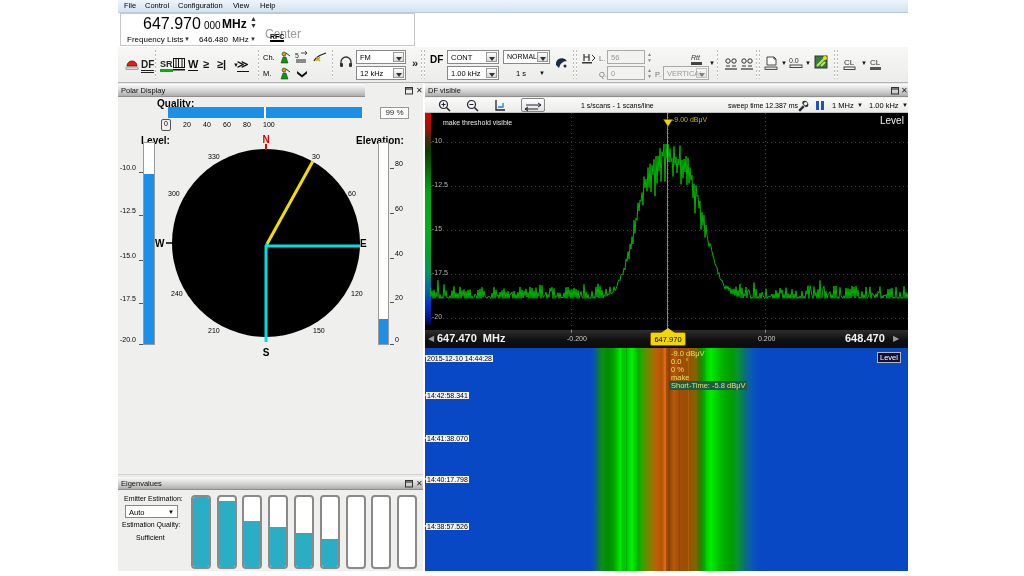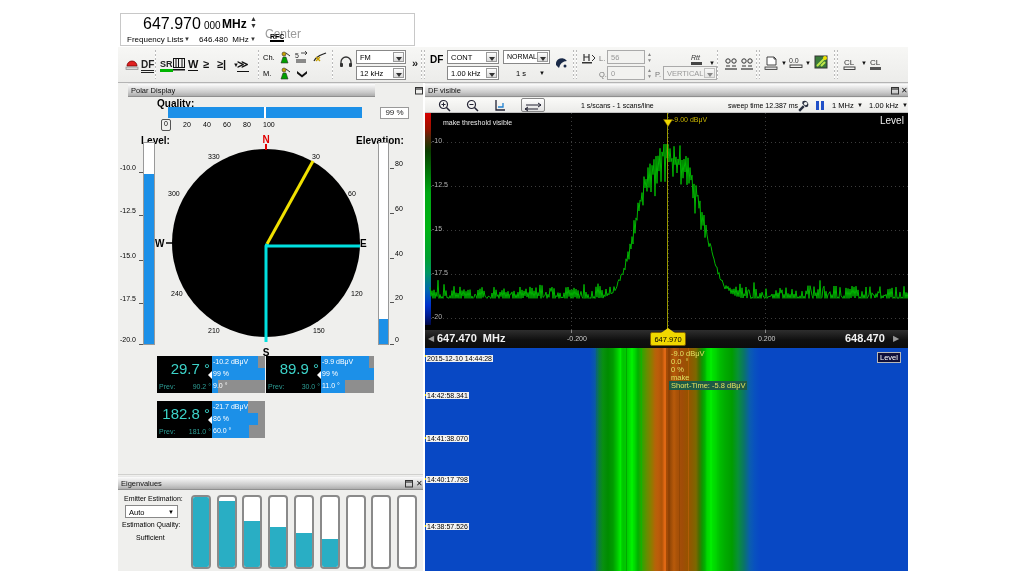--- a/index.html
+++ b/index.html
@@ -45,20 +45,27 @@
 .wedge{position:absolute;left:-8px;top:15px;width:0;height:0;
  border:4px solid transparent;border-right:4px solid #fff;}
 .ebar{position:absolute;width:20px;height:74px;border:2px solid #8a8a8a;
  border-radius:4px;background:#fff;overflow:hidden;}
 .efill{position:absolute;left:0;bottom:0;width:100%;background:#29aec4;}
 .ts{position:absolute;background:#f2f2f2;color:#000;font-size:7px;padding:0 1px;
  white-space:nowrap;}
 .ttip{position:absolute;white-space:nowrap;color:#e0e060;font-size:7.5px;white-space:nowrap;}
 </style></head><body>
 <div class="app">
+<div class="menubar">
+      <span style="left:6px;">File</span>
+      <span style="left:27px;">Control</span>
+      <span style="left:60px;">Configuration</span>
+      <span style="left:115px;">View</span>
+      <span style="left:142px;">Help</span>
+    </div>
 <div class="freq">
  <div class="freqbox"></div>
  <span class="abs" style="left:25px;top:2px;font-size:16px;color:#000;">647.970</span>
  <span class="abs" style="left:86px;top:7px;font-size:10px;color:#000;">000</span>
  <span class="abs" style="left:104px;top:4px;font-size:12px;font-weight:bold;color:#000;">MHz</span>
  <span class="abs" style="left:132px;top:2px;font-size:7px;color:#333;">▲</span>
  <span class="abs" style="left:132px;top:9px;font-size:7px;color:#333;">▼</span>
  <span class="abs" style="left:147px;top:14px;font-size:12px;color:#9a9a9a;">Center</span>
  <span class="abs" style="left:9px;top:22px;font-size:8px;color:#000;">Frequency Lists</span>
  <span class="abs" style="left:66px;top:23px;font-size:6px;color:#333;">▼</span>
@@ -159,21 +166,21 @@
 <div class="combo" style="left:489px;top:3px;width:38px;height:14px;background:#f2f2f0;border-color:#aaa;">
         <span class="tx" style="color:#999;">56</span>
       </div>
 <span class="abs" style="left:529px;top:4px;font-size:5px;color:#888;">▲<br>▼</span>
 <span class="abs" style="left:481px;top:23px;font-size:7.5px;color:#777;">Q.</span>
 <div class="combo" style="left:489px;top:19px;width:38px;height:14px;background:#f2f2f0;border-color:#aaa;">
         <span class="tx" style="color:#999;">0</span>
       </div>
 <span class="abs" style="left:529px;top:20px;font-size:5px;color:#888;">▲<br>▼</span>
 <span class="abs" style="left:537px;top:23px;font-size:7.5px;color:#777;">P.</span>
-<div class="combo" style="left:545px;top:19px;width:54px;height:14px;background:#f2f2f0;border-color:#aaa;">
+<div class="combo" style="left:545px;top:19px;width:46px;height:14px;background:#f2f2f0;border-color:#aaa;">
         <span class="tx" style="color:#999;">VERTICAL</span>
         <span class="cbtn" style="opacity:.55;"></span>
       </div>
 <svg class="abs" style="left:572px;top:6px;" width="16" height="14" viewBox="0 0 16 14">
  <text x="1" y="7" font-size="7" fill="#333" font-style="italic">Rtt</text>
  <rect x="1" y="9" width="11" height="3" fill="#444"></rect>
 </svg>
 <span class="abs" style="left:591px;top:13px;font-size:6px;color:#111;">▼</span>
 <div class="sep" style="left:599px;"></div>
 <svg class="abs" style="left:605px;top:10px;" width="16" height="14" viewBox="0 0 16 14">
@@ -212,21 +219,21 @@
  <text x="1" y="8" font-size="8" fill="#333">CL</text>
  <rect x="1" y="10" width="11" height="2.5" fill="none" stroke="#333" stroke-width="0.9"></rect>
 </svg>
 <span class="abs" style="left:743px;top:13px;font-size:6px;color:#111;">▼</span>
 <svg class="abs" style="left:751px;top:10px;" width="16" height="14" viewBox="0 0 16 14">
  <text x="1" y="8" font-size="8" fill="#333">CL</text>
  <rect x="1" y="10" width="11" height="3" fill="#555"></rect>
 </svg>
 </div>
 <div class="lpanel"></div>
-<div class="ttl" style="left:10px;top:83px;width:247px;">
+<div class="ttl" style="left:0;top:83px;width:247px;">
  <span class="t">Polar Display</span>
  <svg class="abs" style="left:287px;top:3px;" width="8" height="8" viewBox="0 0 8 8">
         <rect x="0.5" y="0.5" width="7" height="6.5" fill="none" stroke="#333" stroke-width="1"></rect>
         <path d="M0.5 2 h7" stroke="#333" stroke-width="1.2"></path>
       </svg>
  <span class="ttlbtn" style="left:298px;">✕</span>
 </div>
 
 <span class="abs small" style="left:39px;top:98px;">Quality:</span>
 <div class="abs" style="left:50px;top:107px;width:194px;height:11px;background:#1c90e8;"></div>
@@ -279,80 +286,20 @@
  <text x="186" y="62" font-size="7" fill="#000">60</text>
  <text x="9" y="162" font-size="7" fill="#000">240</text>
  <text x="189" y="162" font-size="7" fill="#000">120</text>
  <text x="46" y="199" font-size="7" fill="#000">210</text>
  <text x="151" y="199" font-size="7" fill="#000">150</text>
  <path d="M105 110 L151 27" stroke="#f0e000" stroke-width="3" fill="none"></path>
  <path d="M105 110 L105 112 L198 112" stroke="#00e0e0" stroke-width="3" fill="none"></path>
  <path d="M105 110 L104 112 L104 208" stroke="#00e0e0" stroke-width="3" fill="none"></path>
 </svg>
 
-<div class="readout" style="left:39px;top:356px;">
- <span class="big">29.7&nbsp;°</span>
- <span class="prev">Prev:</span>
-      <span class="pv">90.2&nbsp;°</span>
- <div class="rside">
-  <div class="rrow" style="top:0;">
-          <div class="rbar" style="width:46px;"></div>
-          <span class="rtx">-10.2 dBμV</span>
-        </div>
-  <div class="rrow" style="top:12px;">
-          <div class="rbar" style="width:53px;"></div>
-          <span class="rtx">99 %</span>
-        </div>
-  <div class="rrow" style="top:24px;height:13px;">
-          <div class="rbar" style="width:6px;height:13px;"></div>
-          <span class="rtx">9.0 °</span>
-        </div>
-  <div class="wedge"></div>
- </div>
-</div>
-<div class="readout" style="left:148px;top:356px;">
- <span class="big">89.9&nbsp;°</span>
- <span class="prev">Prev:</span>
-      <span class="pv">30.0&nbsp;°</span>
- <div class="rside">
-  <div class="rrow" style="top:0;">
-          <div class="rbar" style="width:48px;"></div>
-          <span class="rtx">-9.9 dBμV</span>
-        </div>
-  <div class="rrow" style="top:12px;">
-          <div class="rbar" style="width:53px;"></div>
-          <span class="rtx">99 %</span>
-        </div>
-  <div class="rrow" style="top:24px;height:13px;">
-          <div class="rbar" style="width:24px;height:13px;"></div>
-          <span class="rtx">11.0 °</span>
-        </div>
-  <div class="wedge"></div>
- </div>
-</div>
-<div class="readout" style="left:39px;top:401px;">
- <span class="big">182.8&nbsp;°</span>
- <span class="prev">Prev:</span>
-      <span class="pv">181.0&nbsp;°</span>
- <div class="rside">
-  <div class="rrow" style="top:0;">
-          <div class="rbar" style="width:36px;"></div>
-          <span class="rtx">-21.7 dBμV</span>
-        </div>
-  <div class="rrow" style="top:12px;">
-          <div class="rbar" style="width:46px;"></div>
-          <span class="rtx">86 %</span>
-        </div>
-  <div class="rrow" style="top:24px;height:13px;">
-          <div class="rbar" style="width:37px;height:13px;"></div>
-          <span class="rtx">60.0 °</span>
-        </div>
-  <div class="wedge"></div>
- </div>
-</div>
 <div class="epanel"></div>
 <div class="ttl" style="left:0;top:476px;width:305px;">
  <span class="t">Eigenvalues</span>
  <svg class="abs" style="left:287px;top:3px;" width="8" height="8" viewBox="0 0 8 8">
         <rect x="0.5" y="0.5" width="7" height="6.5" fill="none" stroke="#333" stroke-width="1"></rect>
         <path d="M0.5 2 h7" stroke="#333" stroke-width="1.2"></path>
       </svg>
  <span class="ttlbtn" style="left:298px;">✕</span>
 </div>
 <span class="abs" style="left:6px;top:495px;font-size:7px;">Emitter Estimation:</span>

